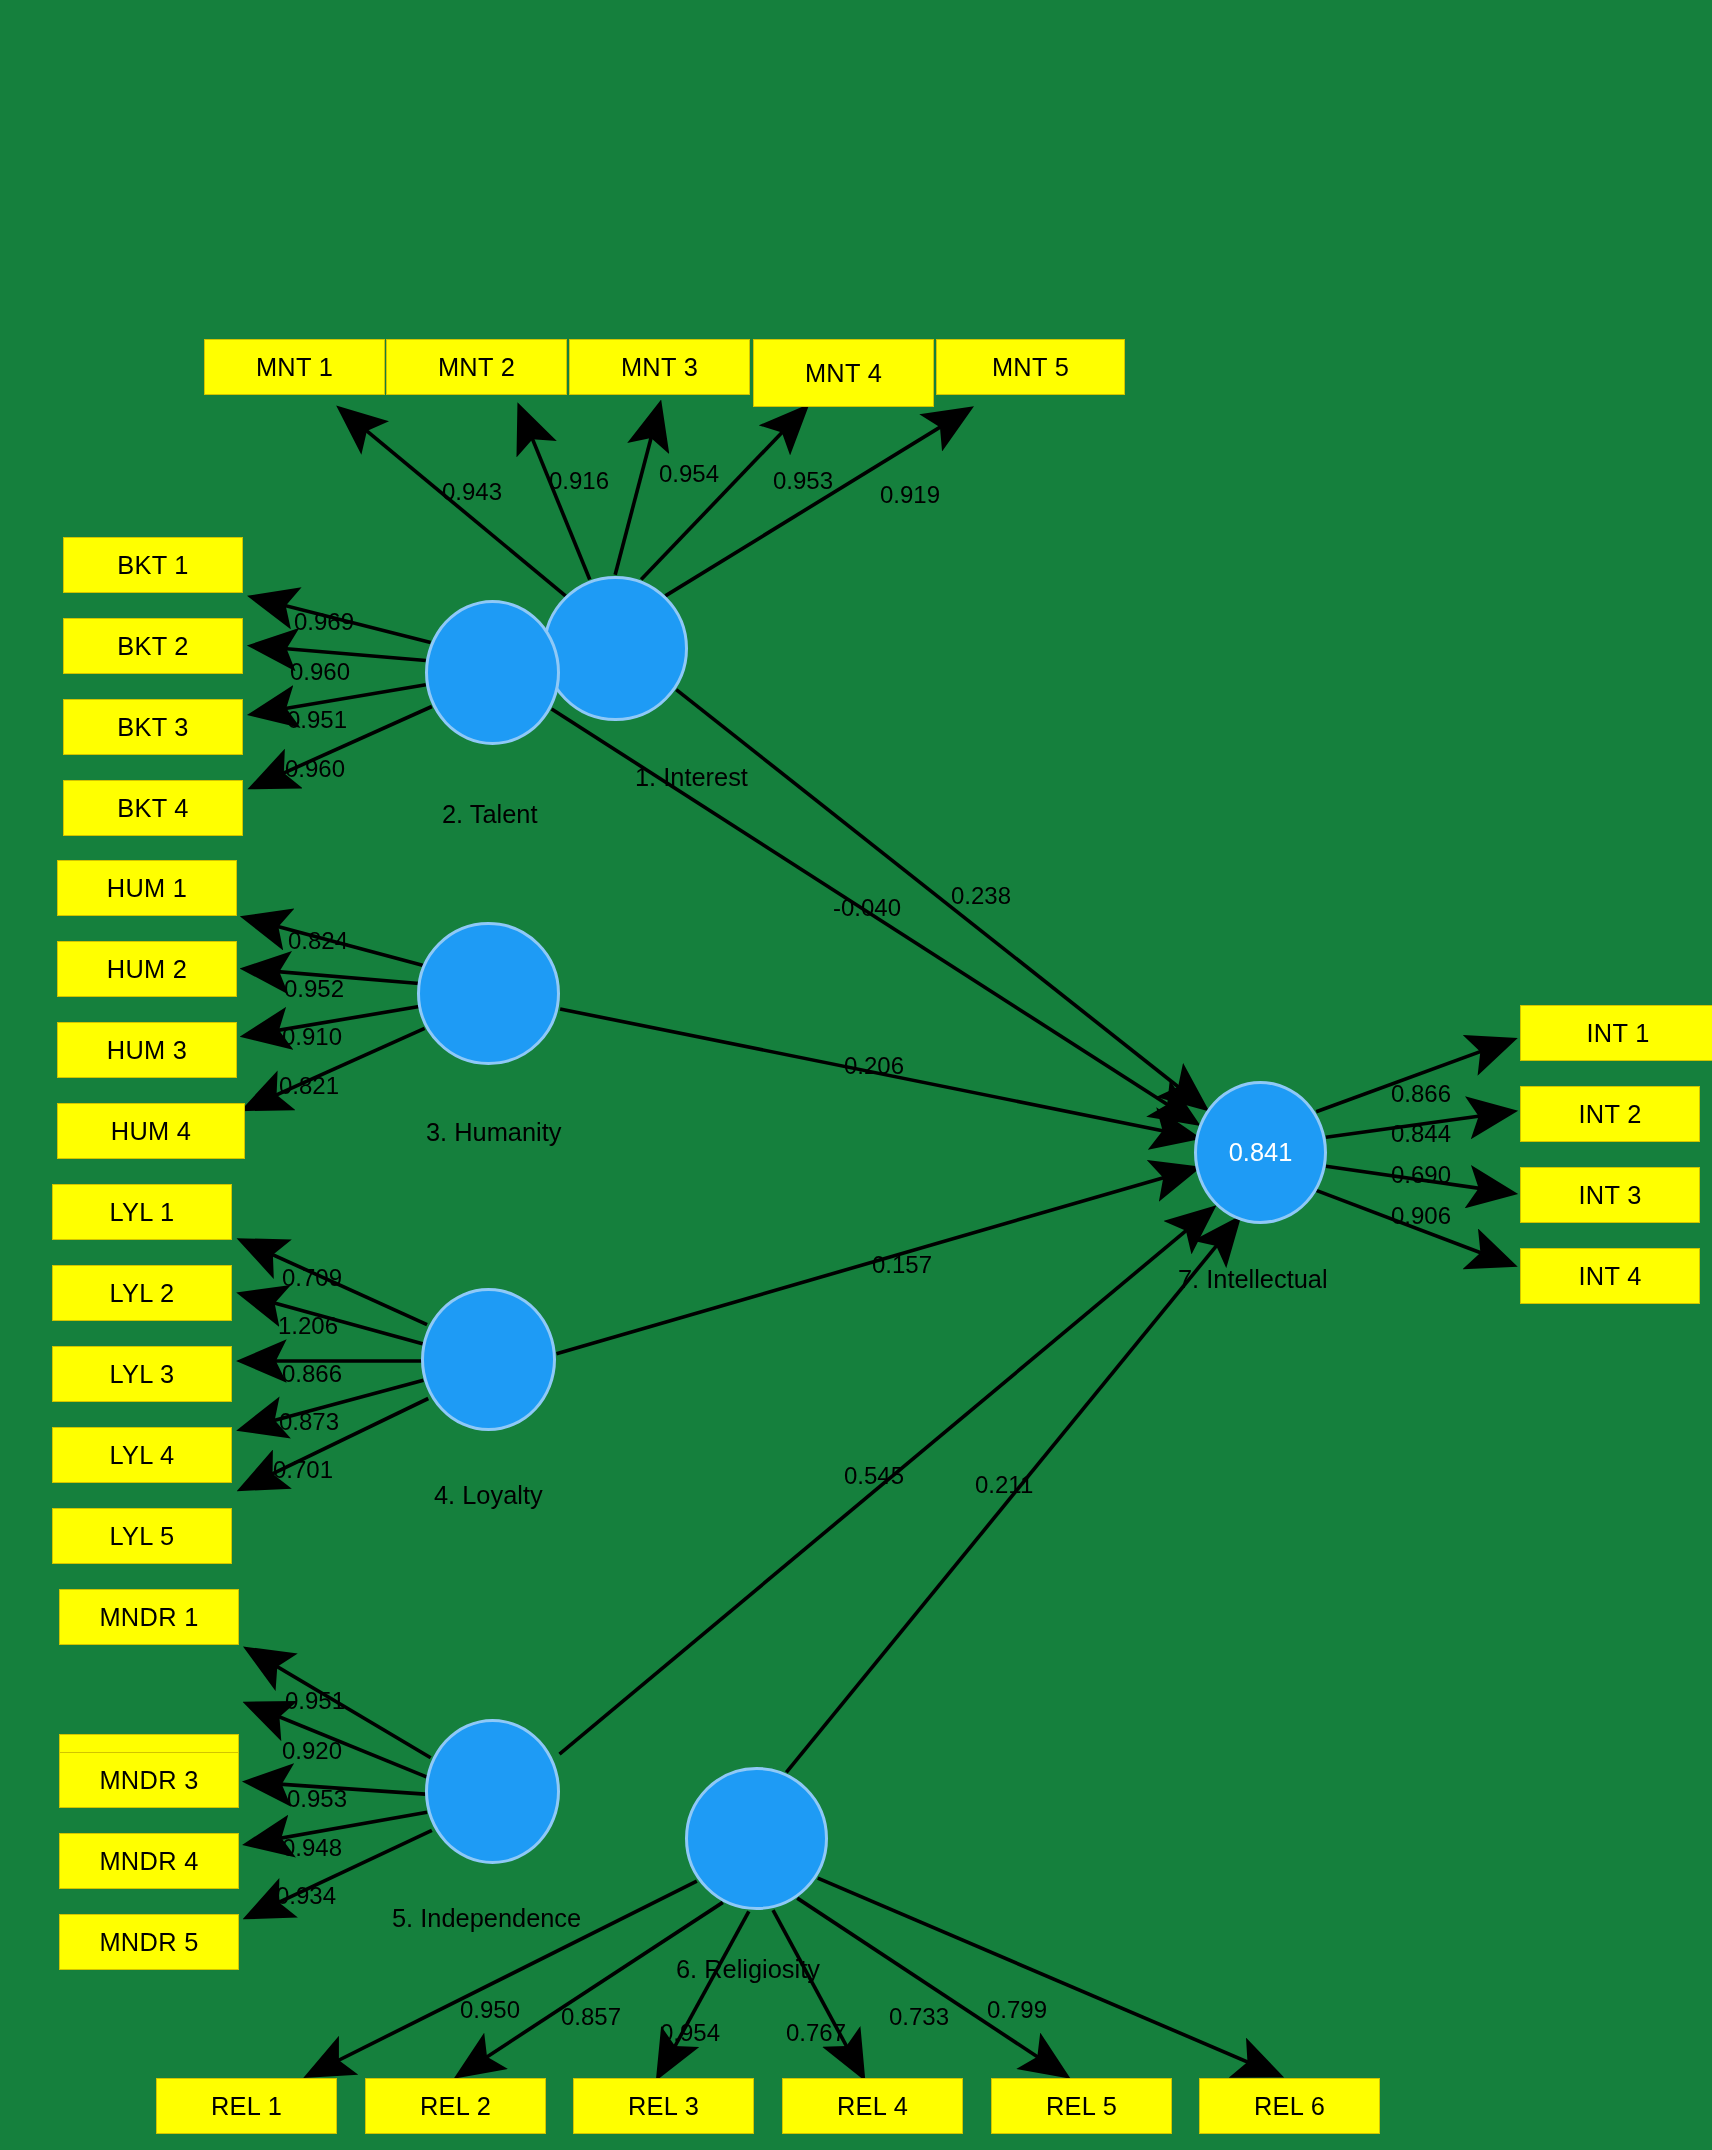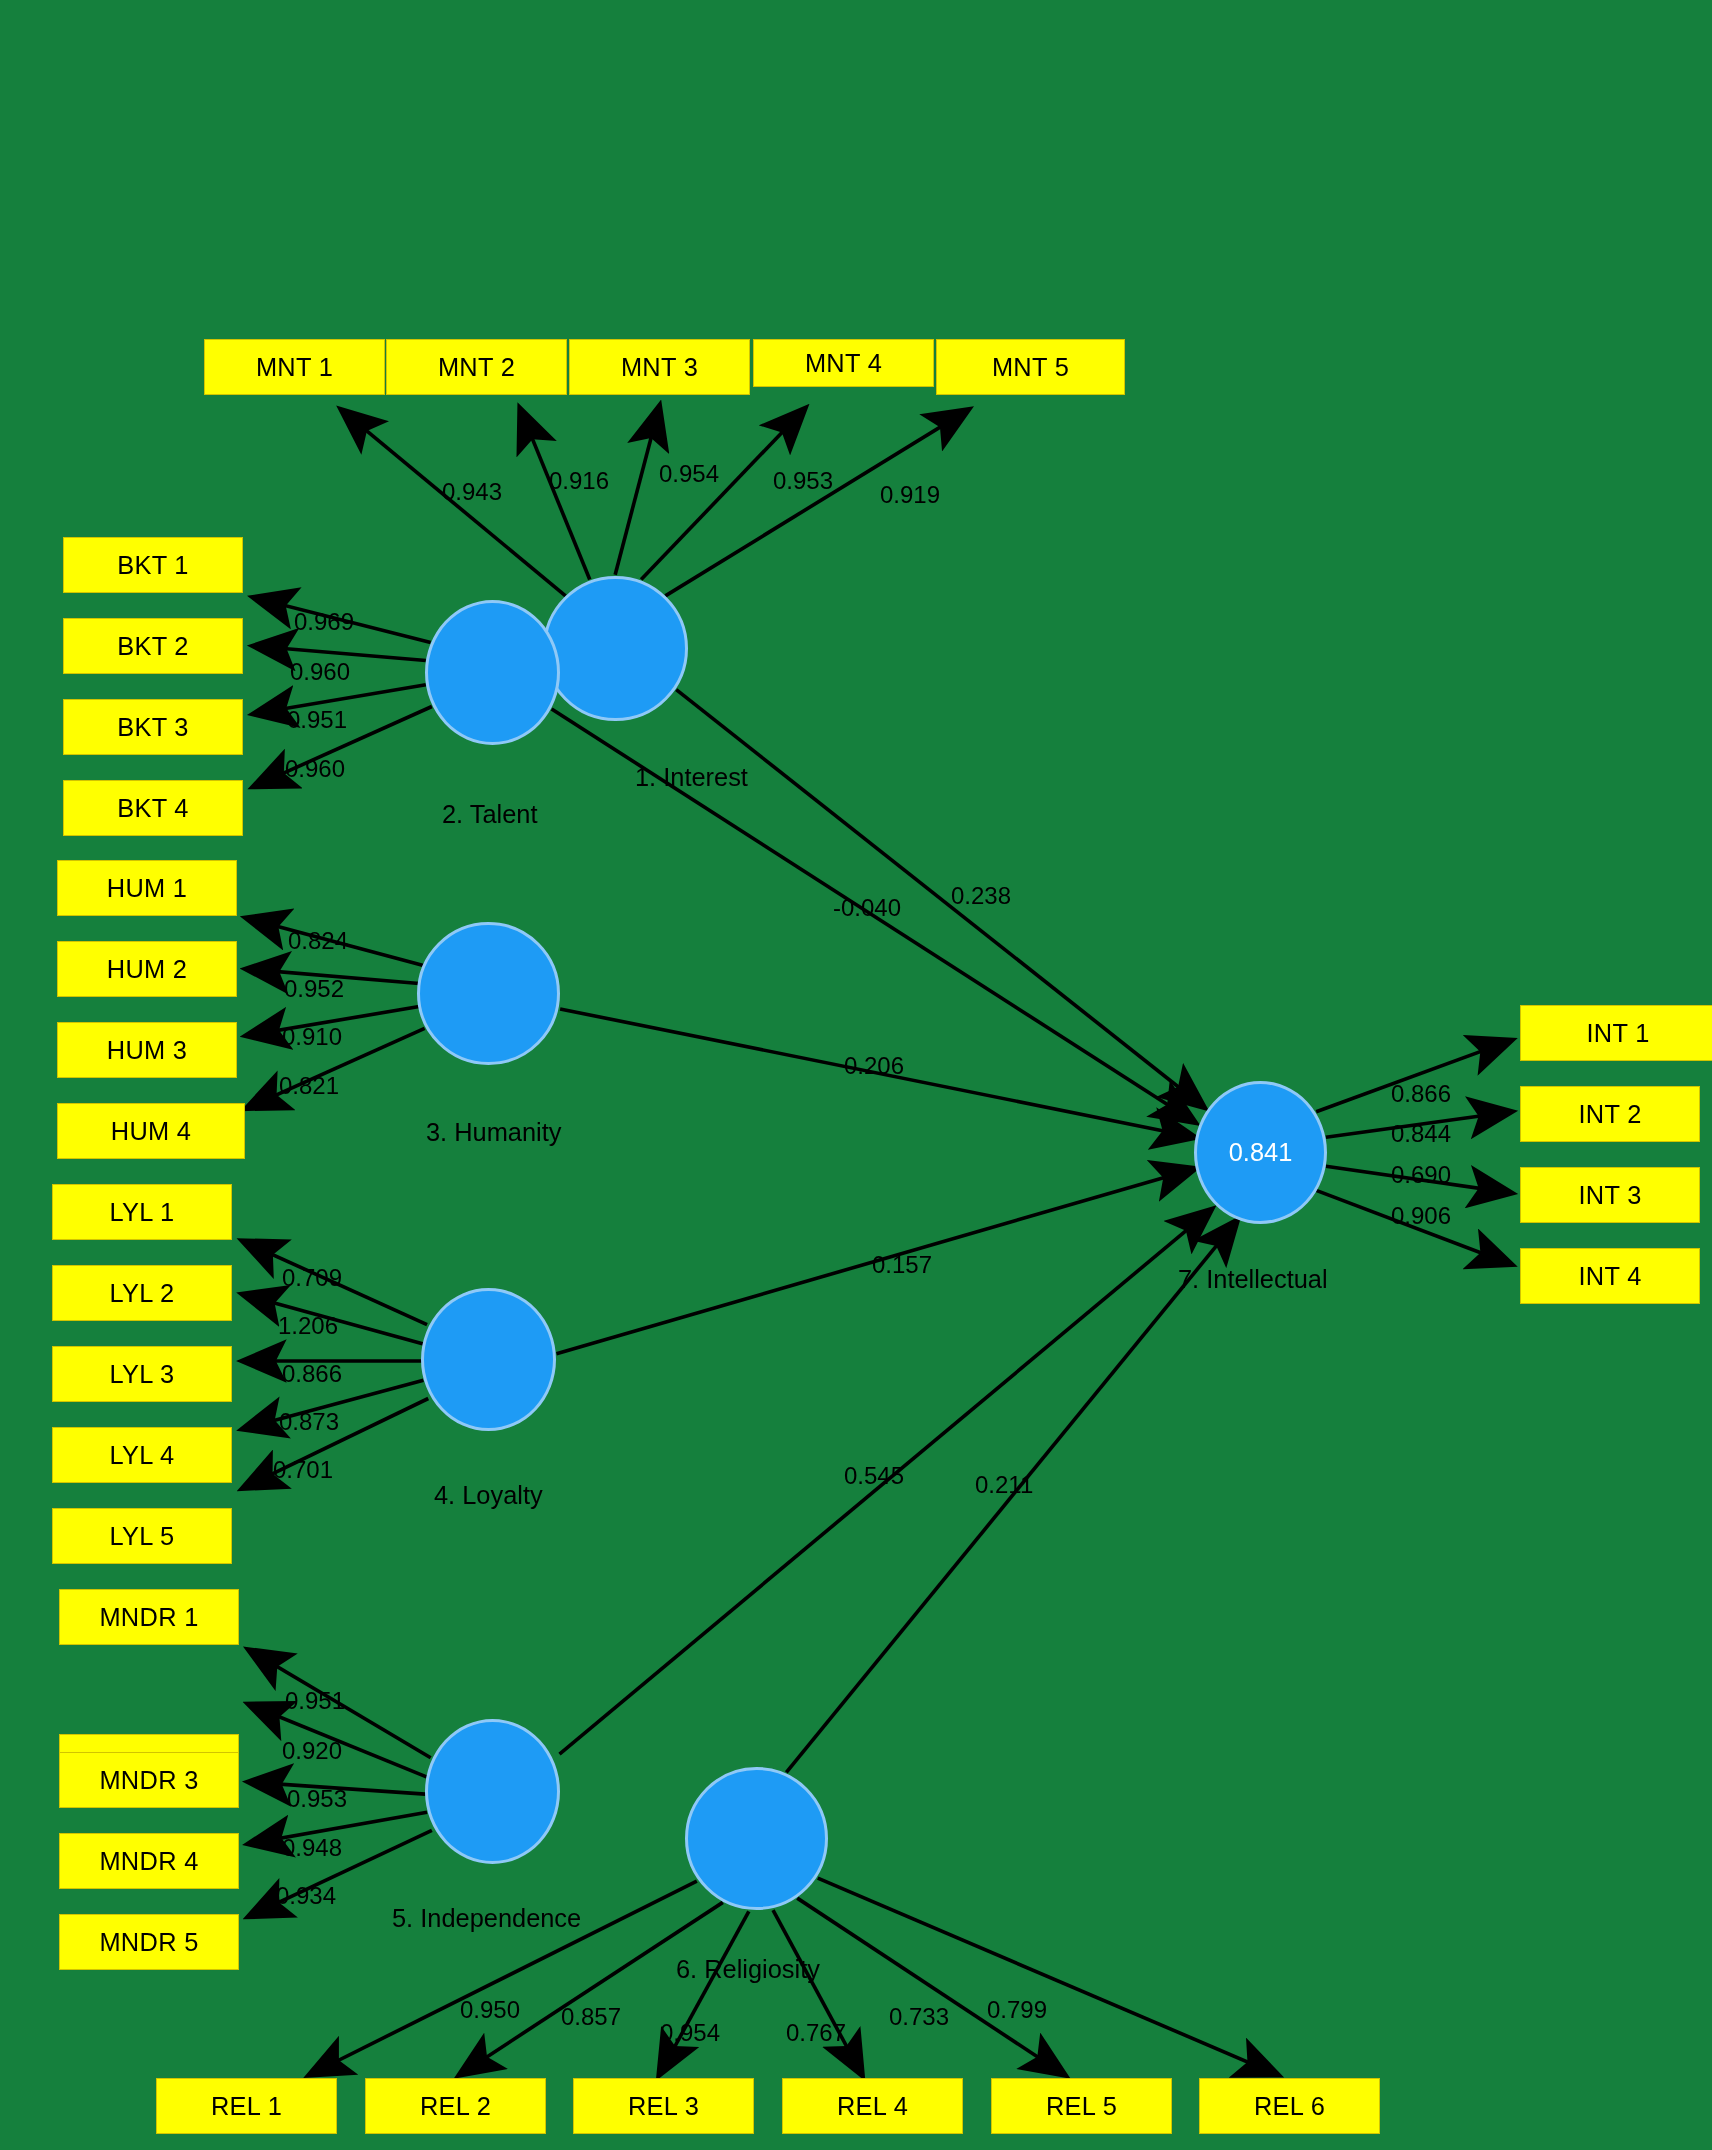--- a/index.html
+++ b/index.html
@@ -120,21 +120,21 @@
       <line x1="920" y1="2238" x2="1975" y2="1932"></line>
       <line x1="925" y1="2900" x2="2002" y2="2000"></line>
       <line x1="1300" y1="2930" x2="2045" y2="2018"></line>
     </g>
   </svg>
 
   <div id="indicator-layer">
       <div class="ind-box" style="left: 204px; top: 339px; width: 181px; height: 56px;">MNT 1</div>
       <div class="ind-box" style="left: 386px; top: 339px; width: 181px; height: 56px;">MNT 2</div>
       <div class="ind-box" style="left: 569px; top: 339px; width: 181px; height: 56px;">MNT 3</div>
-      <div class="ind-box" style="left: 753px; top: 339px; width: 181px; height: 48px;">MNT 4</div>
+      <div class="ind-box" style="left: 753px; top: 339px; width: 181px; height: 68px;">MNT 4</div>
       <div class="ind-box" style="left: 936px; top: 339px; width: 189px; height: 56px;">MNT 5</div>
       <div class="ind-box" style="left: 63px; top: 537px; width: 180px; height: 56px;">BKT 1</div>
       <div class="ind-box" style="left: 63px; top: 618px; width: 180px; height: 56px;">BKT 2</div>
       <div class="ind-box" style="left: 63px; top: 699px; width: 180px; height: 56px;">BKT 3</div>
       <div class="ind-box" style="left: 63px; top: 780px; width: 180px; height: 56px;">BKT 4</div>
       <div class="ind-box" style="left: 57px; top: 860px; width: 180px; height: 56px;">HUM 1</div>
       <div class="ind-box" style="left: 57px; top: 941px; width: 180px; height: 56px;">HUM 2</div>
       <div class="ind-box" style="left: 57px; top: 1022px; width: 180px; height: 56px;">HUM 3</div>
       <div class="ind-box" style="left: 57px; top: 1103px; width: 188px; height: 56px;">HUM 4</div>
       <div class="ind-box" style="left: 52px; top: 1184px; width: 180px; height: 56px;">LYL 1</div>

